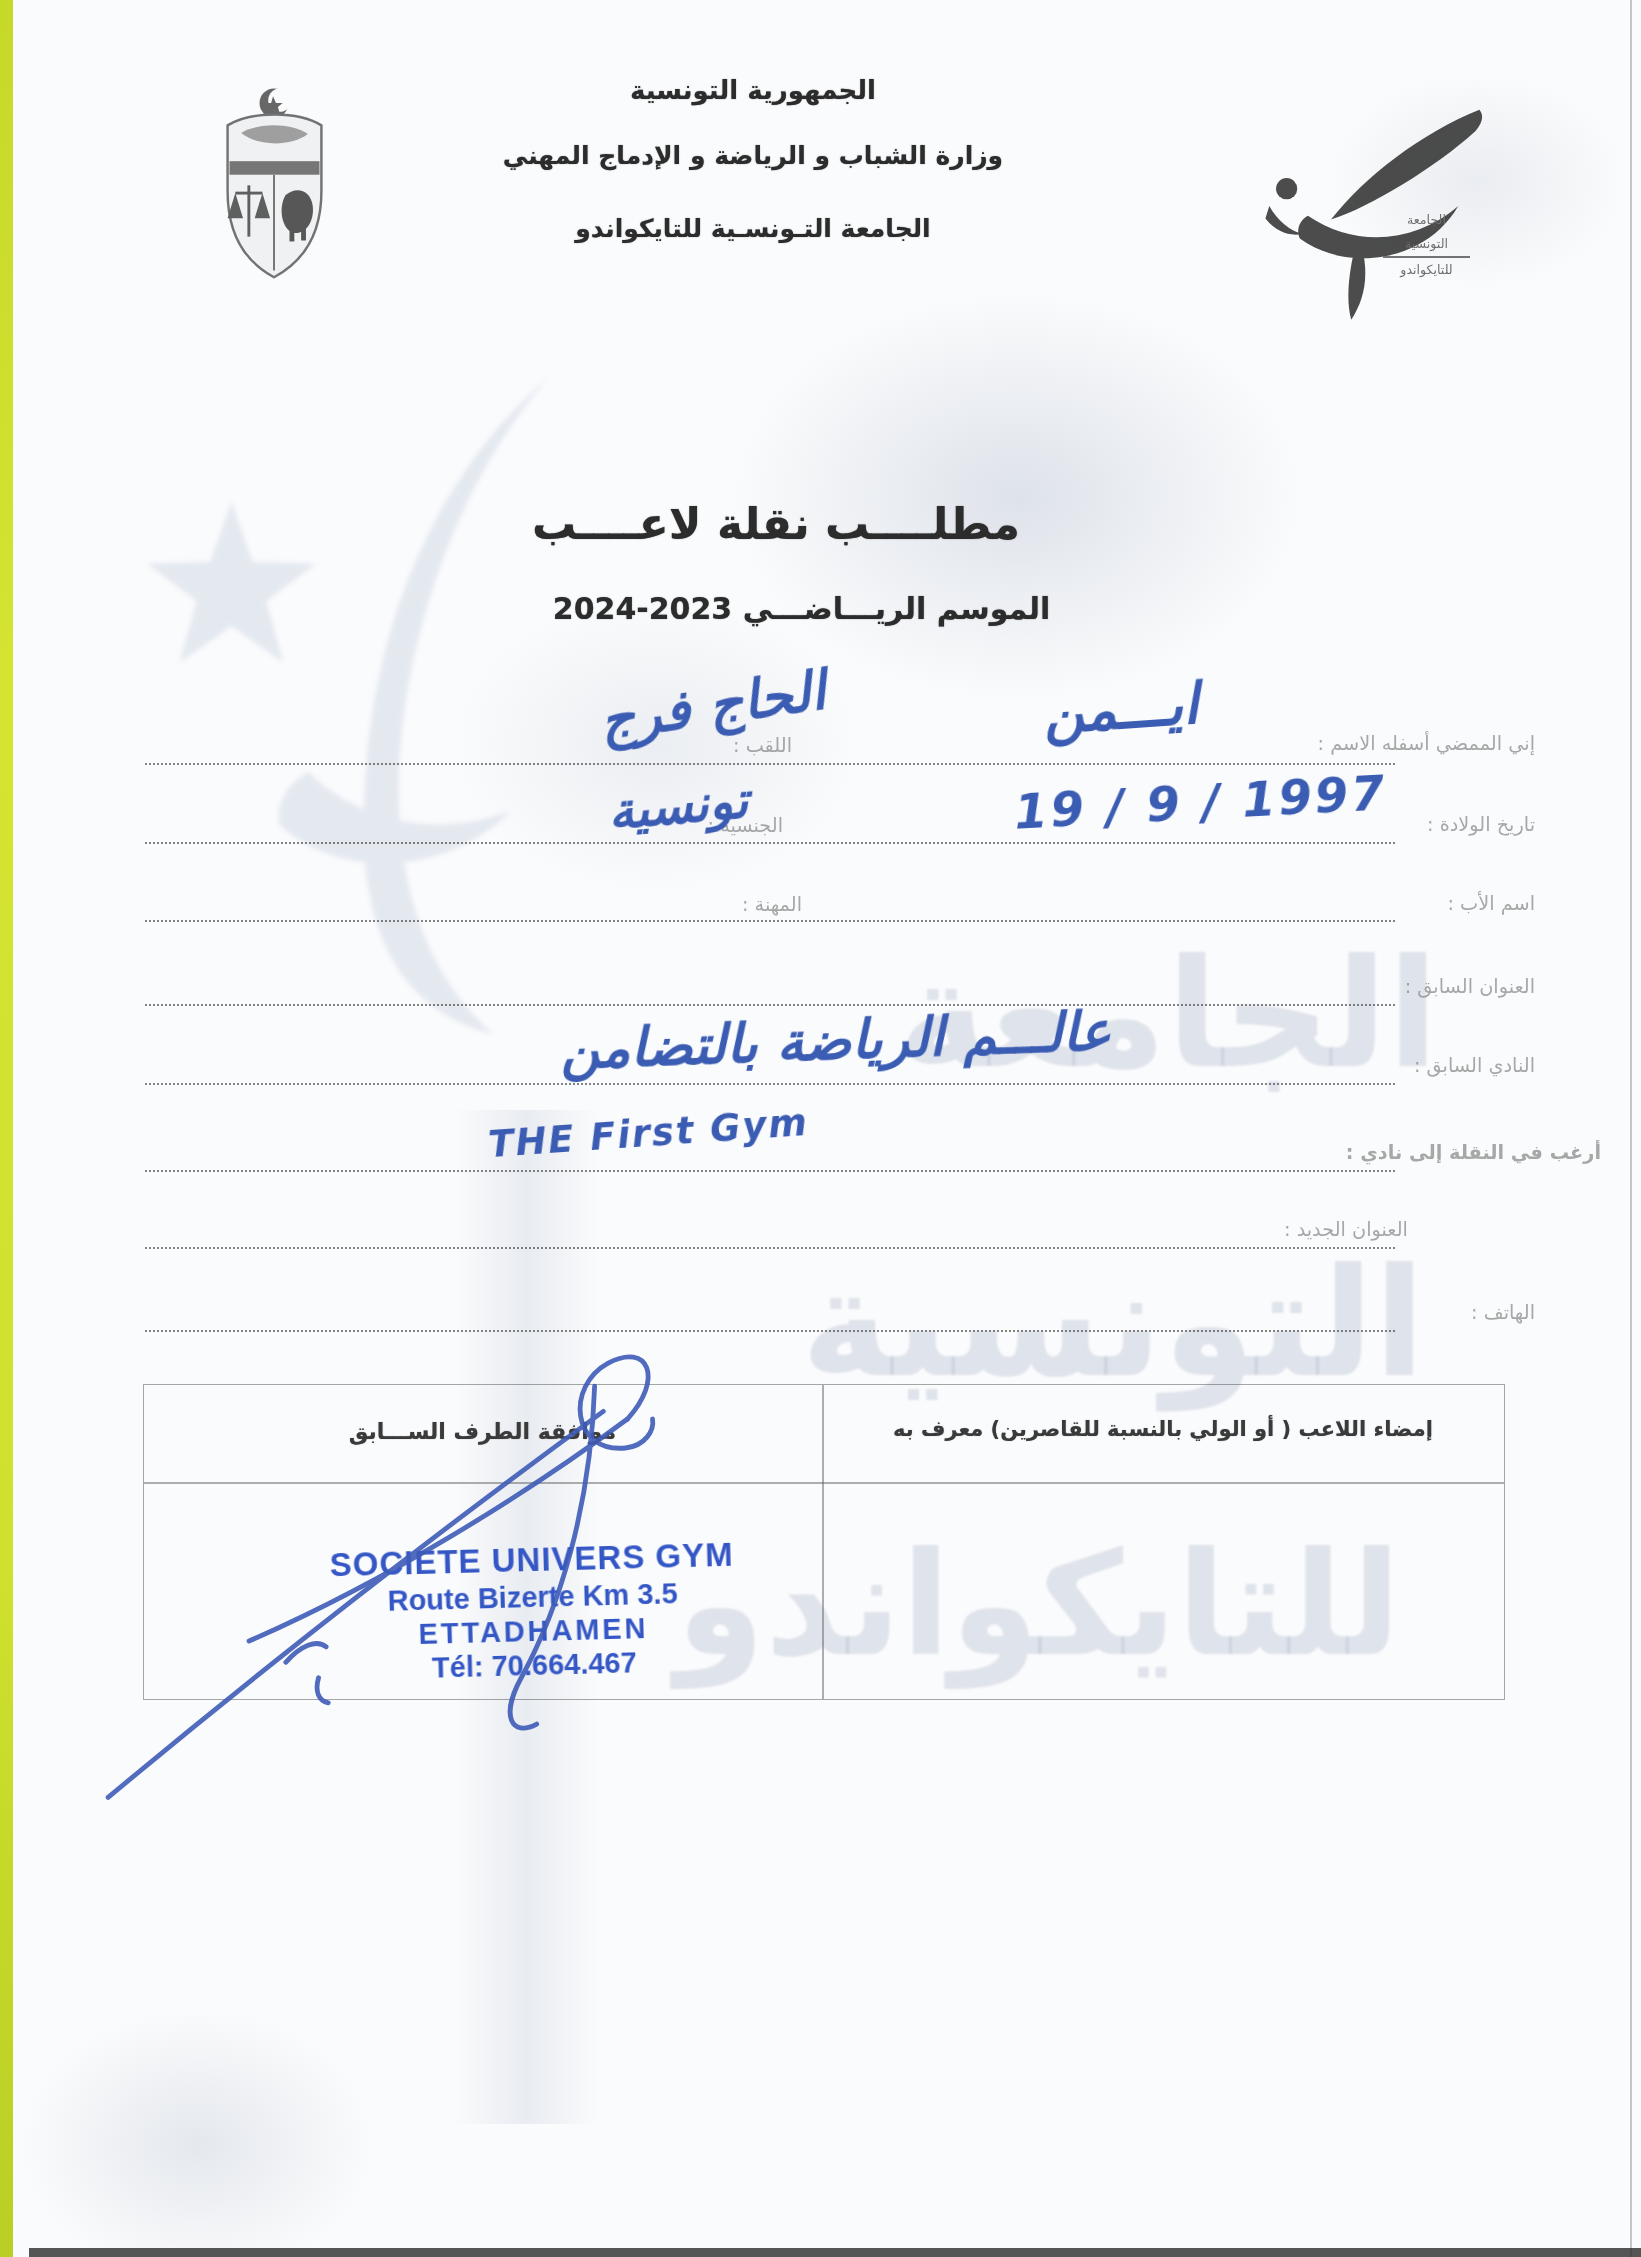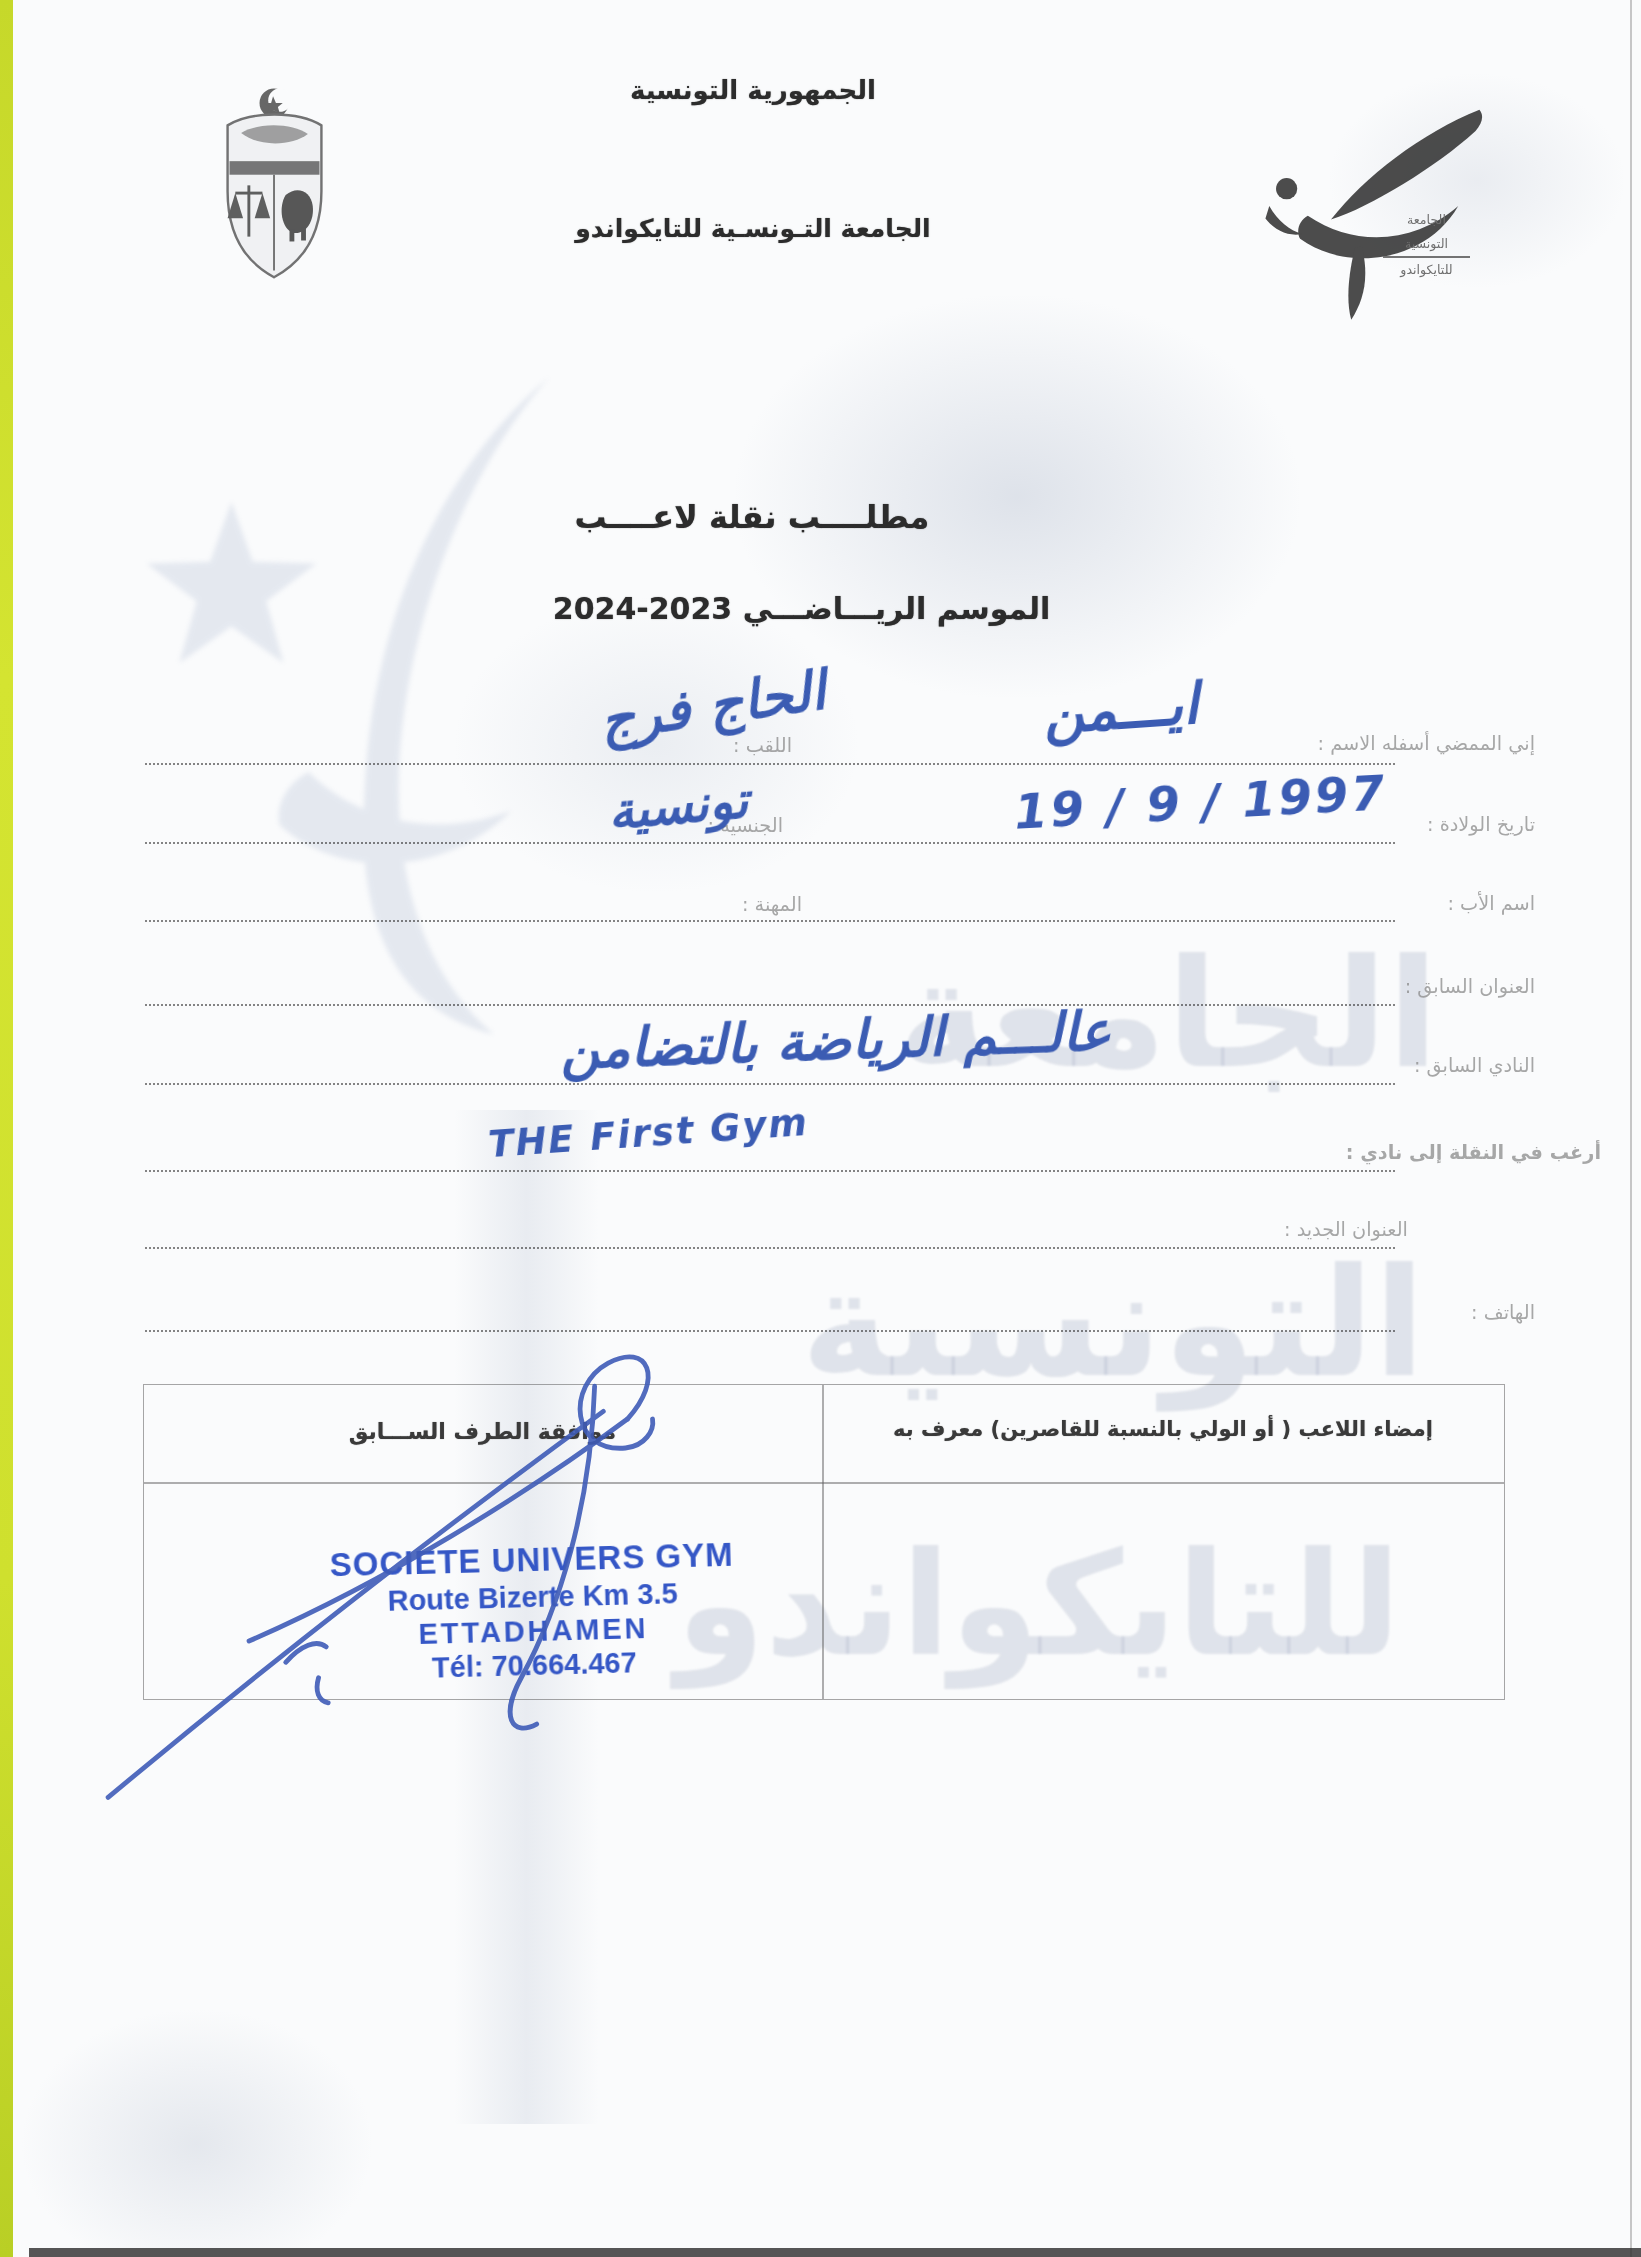--- a/index.html
+++ b/index.html
@@ -86,23 +86,24 @@
       <path fill="#2e2e2e" d="M116,160 C124,192 118,216 105,236 C99,215 103,184 109,161 Z"></path>
     </svg>
     <div class="ar logo-caption" style="position:absolute;left:133px;top:116px;width:87px;">
       <div>الجامعة</div>
       <div style="border-bottom:2px solid #737373;">التونسية</div>
       <div>للتايكواندو</div>
     </div>
   </div>
 
   <div class="abs ar htext" style="left:415px;top:75px;width:676px;font-size:26px;">الجمهورية التونسية</div>
+  <div class="abs ar htext" style="left:415px;top:141px;width:676px;font-size:25px;">وزارة الشباب و الرياضة و الإدماج المهني</div>
   <div class="abs ar htext" style="left:415px;top:214px;width:676px;font-size:25px;">الجامعة التـونسـية للتايكواندو</div>
 
-  <div class="abs ar htext" style="left:366px;top:498px;width:772px;font-size:32px;">مطلــــب نقلة لاعــــب</div>
+  <div class="abs ar htext" style="left:390px;top:498px;width:772px;font-size:44px;">مطلــــب نقلة لاعــــب</div>
   <div class="abs ar htext" style="left:367px;top:591px;width:869px;font-size:30px;">الموسم الريـــاضـــي  2023-2024</div>
 
   <div class="abs dotline" style="left:145px;top:763px;width:1250px;"></div>
   <div class="abs dotline" style="left:145px;top:842px;width:1250px;"></div>
   <div class="abs dotline" style="left:145px;top:920px;width:1250px;"></div>
   <div class="abs dotline" style="left:145px;top:1004px;width:1250px;"></div>
   <div class="abs dotline" style="left:145px;top:1083px;width:1250px;"></div>
   <div class="abs dotline" style="left:145px;top:1170px;width:1250px;"></div>
   <div class="abs dotline" style="left:145px;top:1247px;width:1250px;"></div>
   <div class="abs dotline" style="left:145px;top:1330px;width:1250px;"></div>

